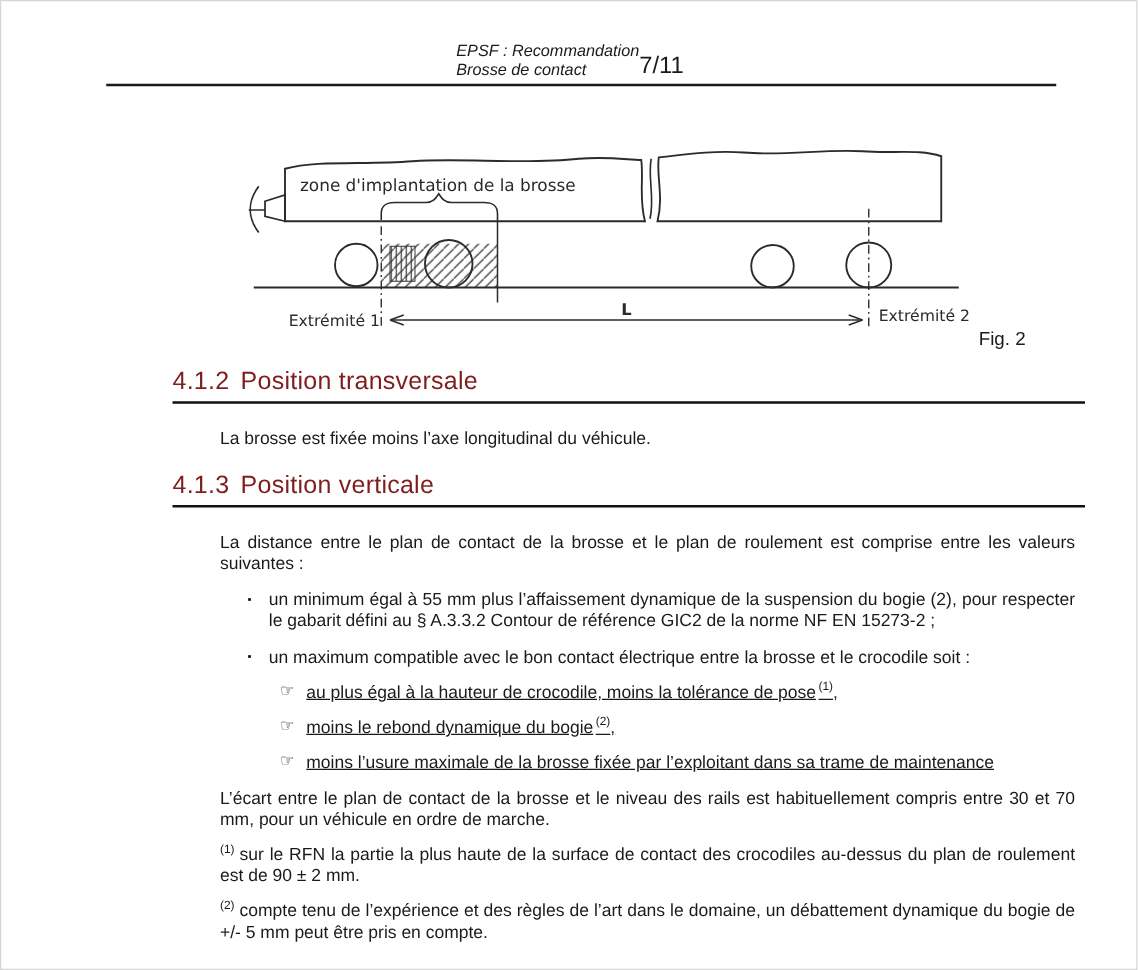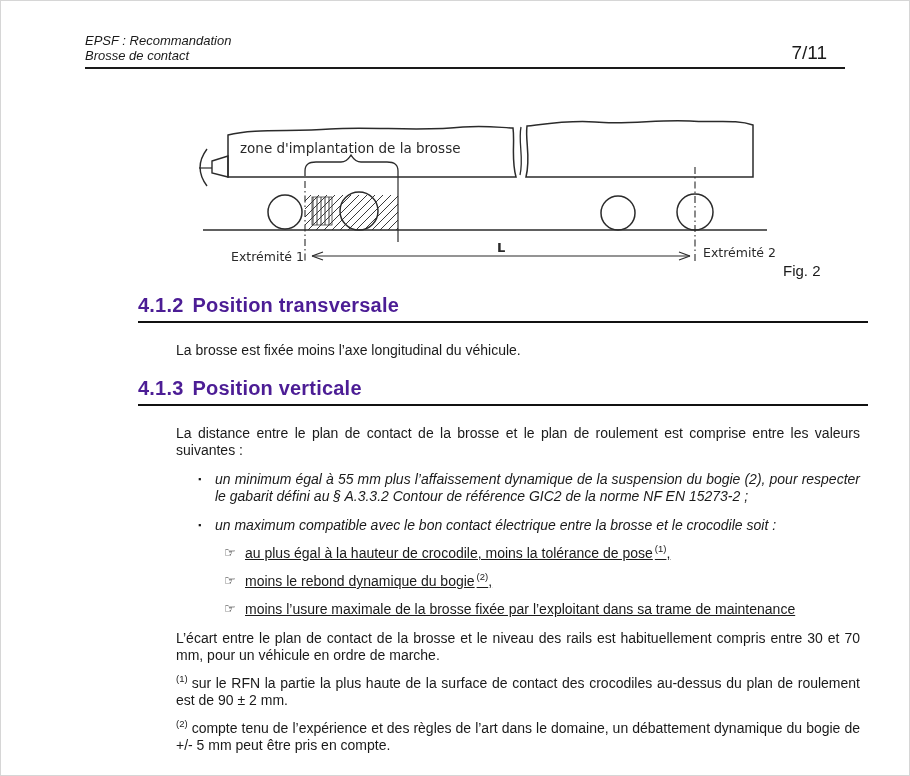--- a/index.html
+++ b/index.html
@@ -2,48 +2,48 @@
 <html><head>
 <meta charset="utf-8">
 <style>
   html,body{margin:0;padding:0;background:#e9e9e9;}
   .page{
     width:910px;height:776px;background:#ffffff;position:relative;overflow:hidden;
     font-family:"Liberation Sans",sans-serif;color:#1a1a1a;
     box-shadow:0 0 0 1px #d6d6d6 inset;
   }
   
-  .header{display:flex;justify-content:space-between;align-items:flex-start;
+  .header{display:flex;justify-content:center;align-items:flex-start;
           padding:33px 83px 0 85px;}
   .header-left{font-style:italic;font-size:13px;line-height:15px;}
   .header-page{font-size:19px;padding-top:9px;}
   .header-rule{margin:3px 65px 0 85px;border-top:2px solid #1a1a1a;height:0;}
 
   
   .figure-wrap{margin:42px 0 0 195px;width:660px;height:170px;}
   .figure-wrap svg{display:block;}
   .fig-label{font-family:"DejaVu Sans",sans-serif;fill:#2a2a2a;}
 
   
   .section{margin:0 42px 0 138px;}
   .sec-412{margin-top:13px;}
   .sec-413{margin-top:18px;}
-  h2{font-size:20px;font-weight:700;margin:0;letter-spacing:.2px;color:#4c1d95;}
+  h2{font-size:20px;font-weight:400;margin:0;letter-spacing:.2px;color:#7f1d1d;}
   h2 .sec-num{margin-right:9px;}
   .h-rule{border-top:2px solid #111;margin-top:4px;height:0;}
 
   p{margin:0;font-size:14px;line-height:17px;text-align:justify;}
   .sec-body{margin:19px 8px 0 38px;}
   .intro{margin:19px 8px 0 38px;}
   .closing{margin:12px 8px 0 38px;}
 
   
   .bullet{display:flex;margin:12px 8px 0 60px;}
   .bullet-marker{width:17px;flex:0 0 17px;font-size:9px;line-height:17px;color:#111;}
-  .bullet p{flex:1;font-style:italic;}
+  .bullet p{flex:1;}
   .sub-bullet{display:flex;margin:11px 8px 0 86px;}
   .sub-marker{width:21px;flex:0 0 21px;font-size:13px;line-height:16px;color:#222;}
   .sub-text{font-size:14px;line-height:17px;text-decoration:underline;}
   sup{font-size:9.5px;line-height:0;vertical-align:super;}
   .sub-ref{margin-left:2px;}
 
   
   .footnotes{margin:0 42px 0 138px;}
   .footnote{margin:11px 8px 0 38px;}
   .fn-ref{margin-right:4px;}

